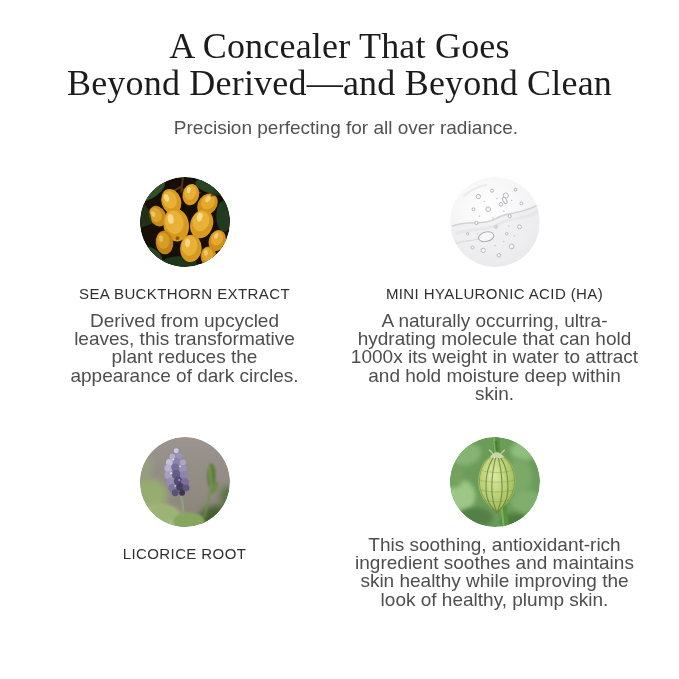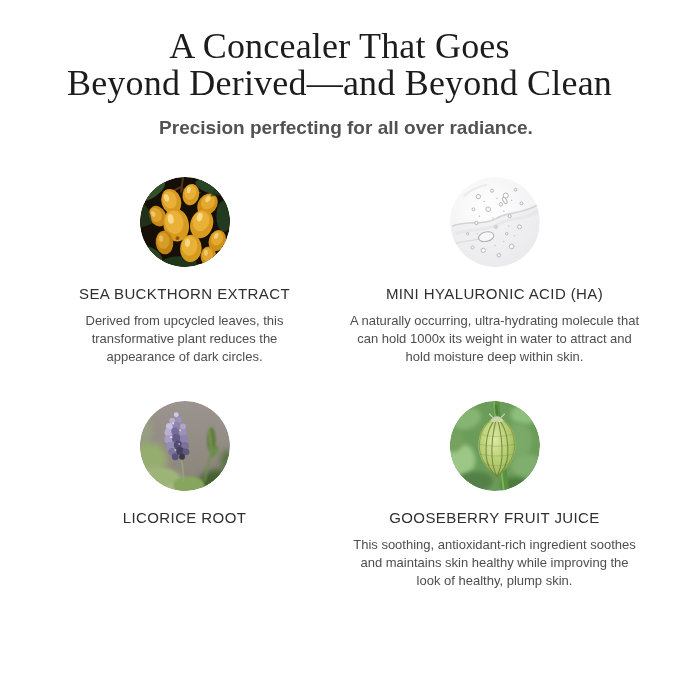--- a/index.html
+++ b/index.html
@@ -3,29 +3,29 @@
 <meta charset="utf-8">
 <style>
   html,body{margin:0;padding:0;background:#ffffff;}
   body{width:679px;height:679px;overflow:hidden;
        font-family:"Liberation Sans","DejaVu Sans",sans-serif;
        -webkit-font-smoothing:antialiased;}
   .page{width:679px;height:679px;text-align:center;box-sizing:border-box;padding-top:28px;}
   .title{margin:0;font-family:"Liberation Serif","DejaVu Serif",serif;
          font-weight:400;font-size:36px;line-height:37px;color:#1c1c1c;letter-spacing:.2px;}
   .title .tl{display:block;}
-  .subtitle{margin:15px 0 8px 0;font-size:19px;line-height:21px;color:#525252;font-weight:700;padding-left:13px;}
+  .subtitle{margin:15px 0 8px 0;font-size:19px;line-height:21px;color:#525252;font-weight:400;padding-left:13px;}
   .grid{margin-top:39px;display:grid;grid-template-columns:310px 310px;justify-content:center;
         row-gap:34px;align-items:start;}
   .card{margin:0;}
   .circle{width:90px;height:90px;border-radius:50%;overflow:hidden;margin:0 auto;}
   .circle svg{display:block;width:90px;height:90px;}
   .ing-name{margin:18px 0 0 0;font-size:15px;line-height:18px;font-weight:400;
             color:#2f2f2f;letter-spacing:.4px;text-align:center;}
-  .ing-desc{margin:9px auto 0 auto;font-size:13px;line-height:18.2px;color:#4e4e4e;}
+  .ing-desc{margin:9px auto 0 auto;font-size:19px;line-height:18.2px;color:#4e4e4e;}
   .card.narrow .ing-desc{max-width:248px;}
   .card.wide .ing-desc{max-width:292px;}
 </style>
 </head>
 <body>
 
 <div class="page">
 
   <h1 class="title">
     <span class="tl">A Concealer That Goes</span>
@@ -303,19 +303,18 @@
               <path d="M35,64 C42,67 54,67 61,64"></path>
             </g>
             <path d="M41,20 Q48,11 55,20 Q51,23 48,21 Q45,23 41,20 Z" fill="#cdd8ae" opacity=".95"></path>
             <path d="M48,14 L47,4" stroke="#4e7d3a" stroke-width="2.5" fill="none"></path>
             <path d="M44,17 L40,13 M52,17 L56,13" stroke="#c9d4ae" stroke-width="1.2" fill="none"></path>
             <path d="M46,77 L45,82 M49,77 L51,82" stroke="#7a8a4a" stroke-width="1.2" fill="none"></path>
           </g>
         </svg>
       </div>
       <figcaption>
-        <h2 class="ing-name">GOOSEBERRY FRUIT JUICE</h2>
         <p class="ing-desc">This soothing, antioxidant-rich ingredient soothes and maintains skin healthy while improving the look of healthy, plump skin.</p>
       </figcaption>
     </figure>
 
   </div>
 </div>
 
 </body></html>

